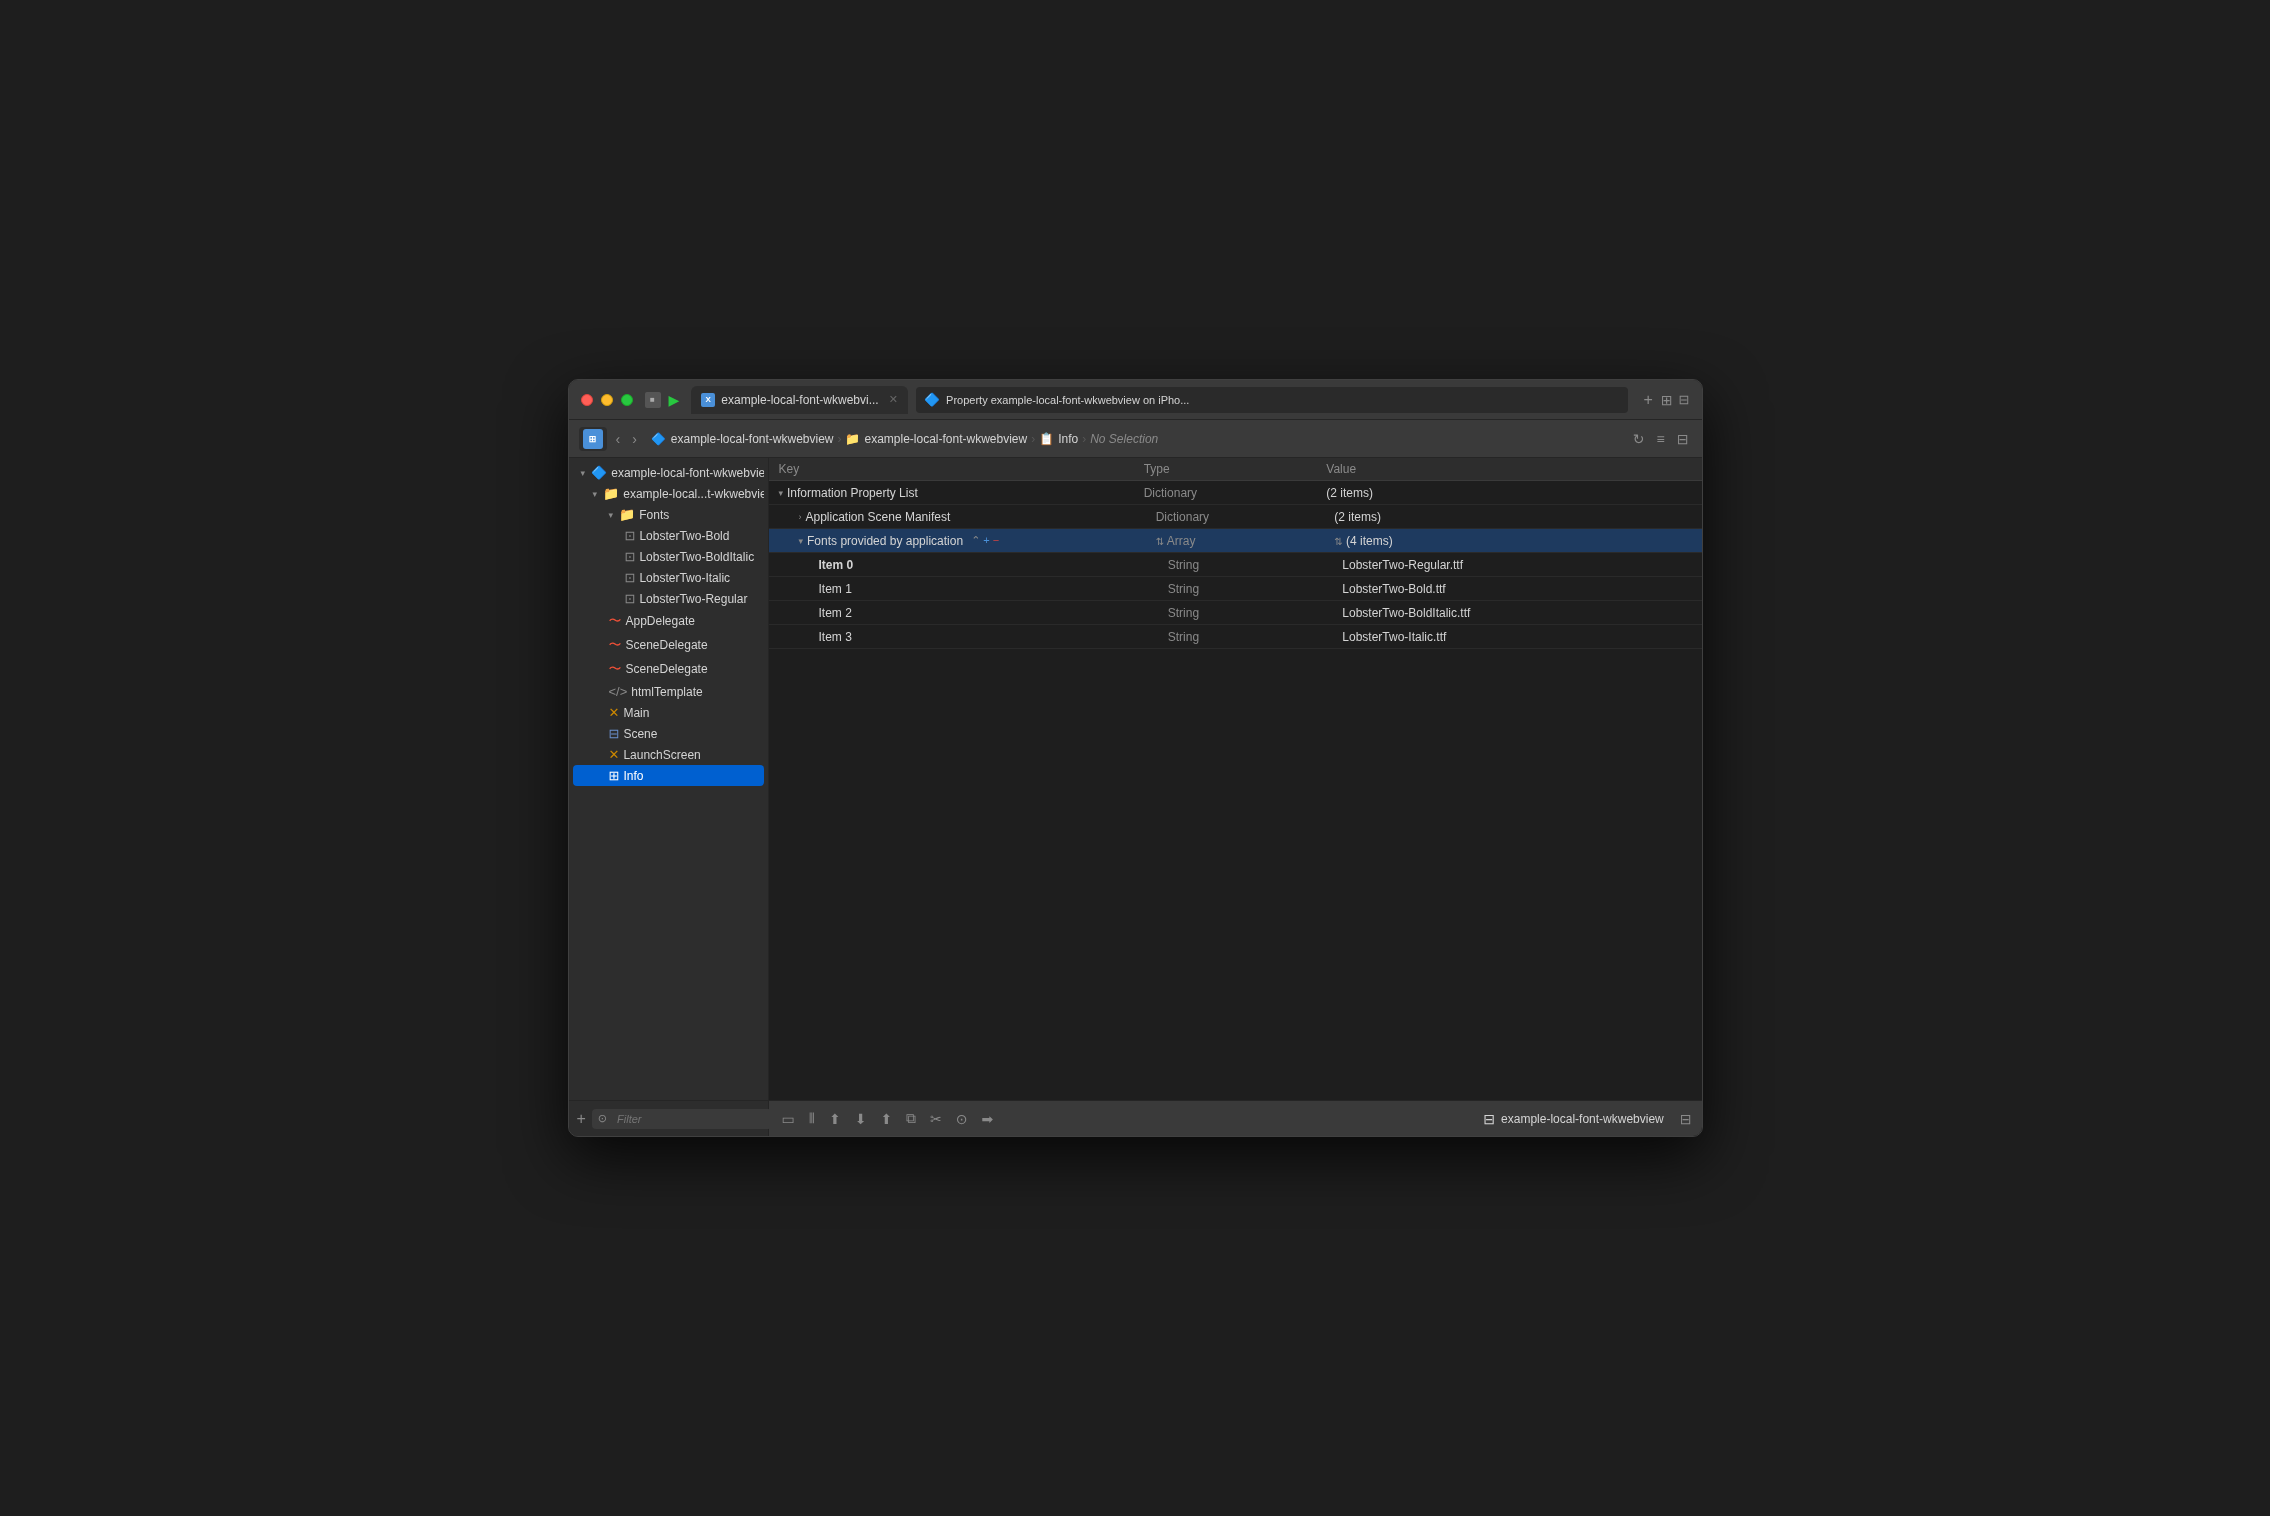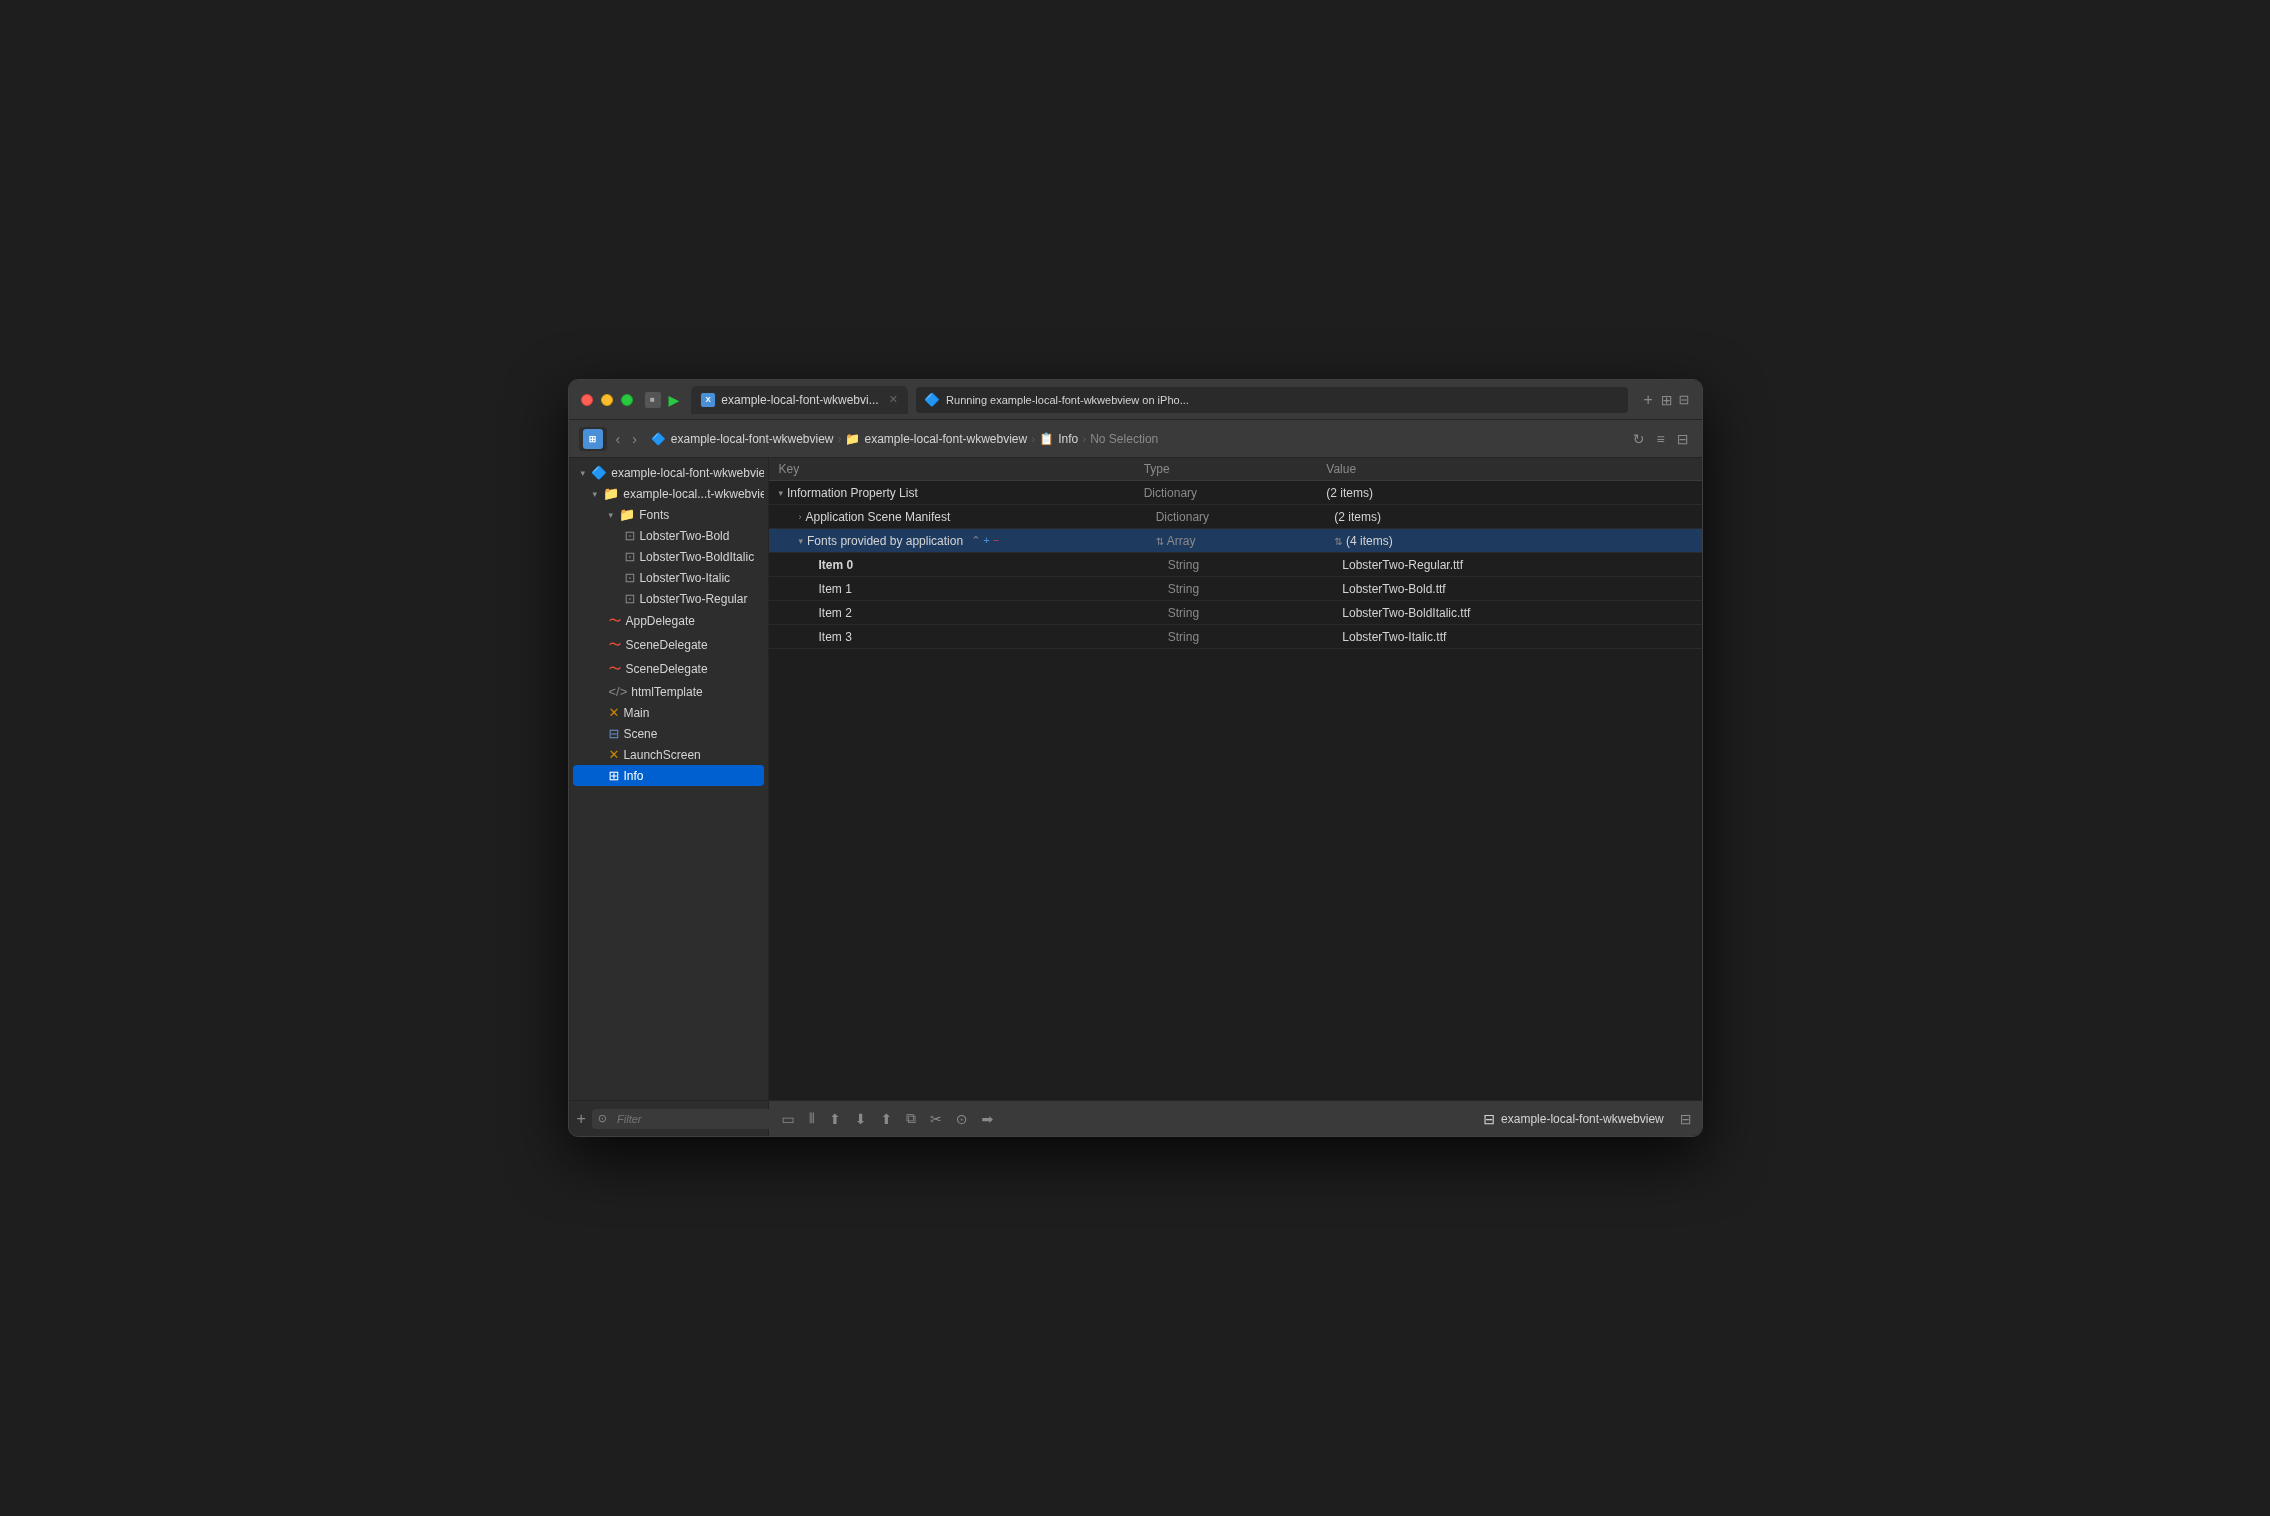--- a/index.html
+++ b/index.html
@@ -348,21 +348,21 @@
       <span class="play-btn">▶</span>
     </div>
     <div class="title-bar-right">
       <div class="tab">
         <div class="tab-icon">X</div>
         <span>example-local-font-wkwebvi...</span>
         <span class="tab-close">✕</span>
       </div>
       <div class="tab-running">
         <span class="tab-running-icon">🔷</span>
-        <span>Running example-local-font-wkwebview on iPho...</span>
+        <span>Property example-local-font-wkwebview on iPho...</span>
       </div>
       <div class="title-bar-actions">
         <span style="color:#8a8a8a;cursor:pointer;font-size:16px;">+</span>
         <span style="color:#8a8a8a;cursor:pointer;font-size:14px;">⊞</span>
       </div>
     </div>
     <div style="margin-left:6px;display:flex;gap:4px;">
       <span style="color:#8a8a8a;cursor:pointer;">⊟</span>
     </div>
   </div>
@@ -376,21 +376,21 @@
     <div class="breadcrumb">
       <span class="breadcrumb-item" style="font-size:12px;">🔷</span>
       <span class="breadcrumb-item" style="font-size:12px;">example-local-font-wkwebview</span>
       <span class="breadcrumb-sep">›</span>
       <span class="breadcrumb-item">📁</span>
       <span class="breadcrumb-item" style="font-size:12px;">example-local-font-wkwebview</span>
       <span class="breadcrumb-sep">›</span>
       <span class="breadcrumb-item">📋</span>
       <span class="breadcrumb-item" style="font-size:12px;">Info</span>
       <span class="breadcrumb-sep">›</span>
-      <span class="breadcrumb-active" style="font-size:12px;">No Selection</span>
+      <span class="breadcrumb-active" style="font-size:12px;font-style:italic;">No Selection</span>
     </div>
     <div style="display:flex;gap:6px;margin-left:auto;">
       <span class="toolbar-icon">↻</span>
       <span class="toolbar-icon">≡</span>
       <span class="toolbar-icon">⊟</span>
     </div>
   </div>
 
   <div class="main-content">
 

